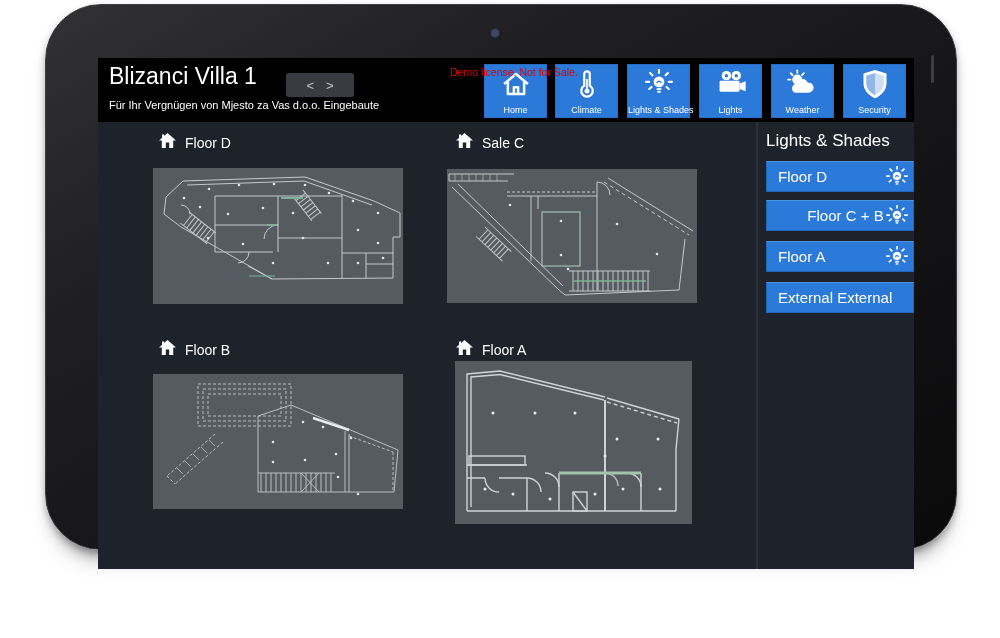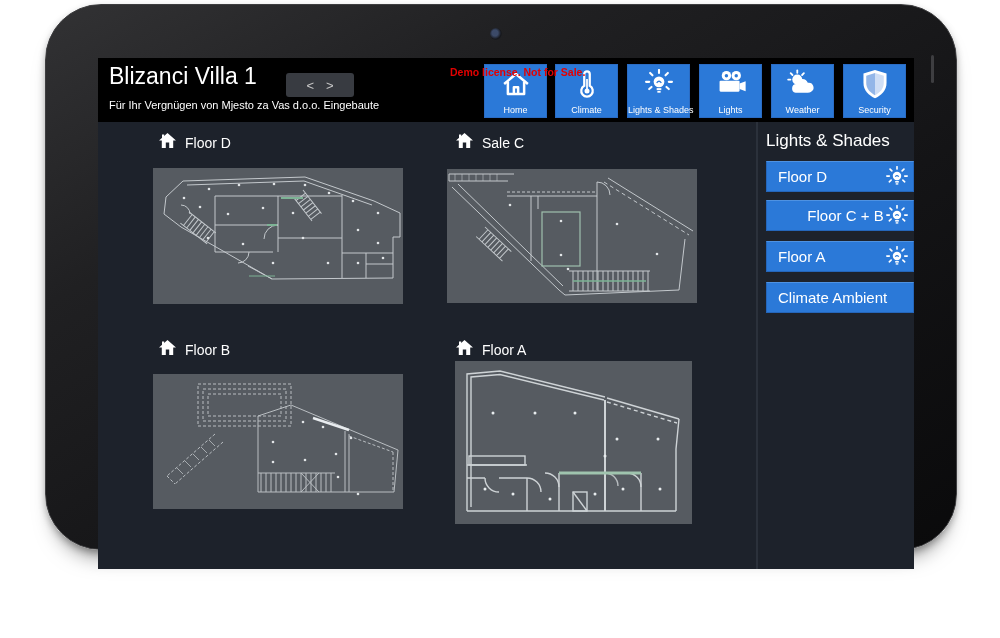--- a/index.html
+++ b/index.html
@@ -16,21 +16,21 @@
 
   
   .screen{position:absolute;left:52px;top:53px;width:816px;height:511px;background:#1d222b;overflow:hidden;}
 
   
   .header{position:absolute;top:0;left:0;right:0;height:64px;background:#000;}
   .title{position:absolute;left:11px;top:5px;font-size:23px;color:#fff;white-space:nowrap;}
   .subtitle{position:absolute;left:11px;top:41px;font-size:11px;color:#fff;white-space:nowrap;}
   .pager{position:absolute;left:188px;top:15px;width:68px;height:24px;background:#383b41;border-radius:3px;
     color:#c9c9c9;font-size:13px;display:flex;align-items:center;justify-content:center;gap:12px;cursor:pointer;}
-  .watermark{position:absolute;left:352px;top:8px;font-size:10.5px;font-weight:bold;color:#e30000;z-index:9;white-space:nowrap;}
+  .watermark{position:absolute;left:352px;top:8px;font-size:10.5px;font-weight:normal;color:#e30000;z-index:9;white-space:nowrap;}
   .navbtn{position:absolute;top:6px;width:63px;height:54px;background:#2b79d8;border:1px solid #2b6cc4;
     box-sizing:border-box;cursor:pointer;}
   .nicon{position:absolute;top:4px;left:0;right:0;display:flex;justify-content:center;}
   .nlabel{position:absolute;bottom:2px;left:0;right:0;text-align:center;font-size:9px;color:#fff;white-space:nowrap;}
 
   
   .content{position:absolute;top:64px;left:0;right:0;bottom:0;}
   .flabel{position:absolute;display:flex;align-items:center;gap:9px;color:#fff;font-size:14px;}
   .plan{position:absolute;background:#565b61;cursor:pointer;}
   .plan svg{display:block;}
@@ -406,18 +406,18 @@
             </g>
             <circle cx="12" cy="11" r="4.6" fill="#fff"></circle>
             <path d="M10 11.8 Q12 9.2 14 11.8" stroke="#2b79d8" stroke-width="1.1" fill="none"></path>
             <rect x="10" y="16.4" width="4" height="1.7" fill="#fff"></rect>
             <rect x="10.6" y="18.8" width="2.8" height="1.5" fill="#fff"></rect>
           </svg>
         </span>
       </div>
 
       <div class="sbtn" style="top:160px;">
-        <span>Climate Ambient</span>
+        <span>External External</span>
       </div>
 
     </div>
   </div>
 </div>
 
 </body></html>

